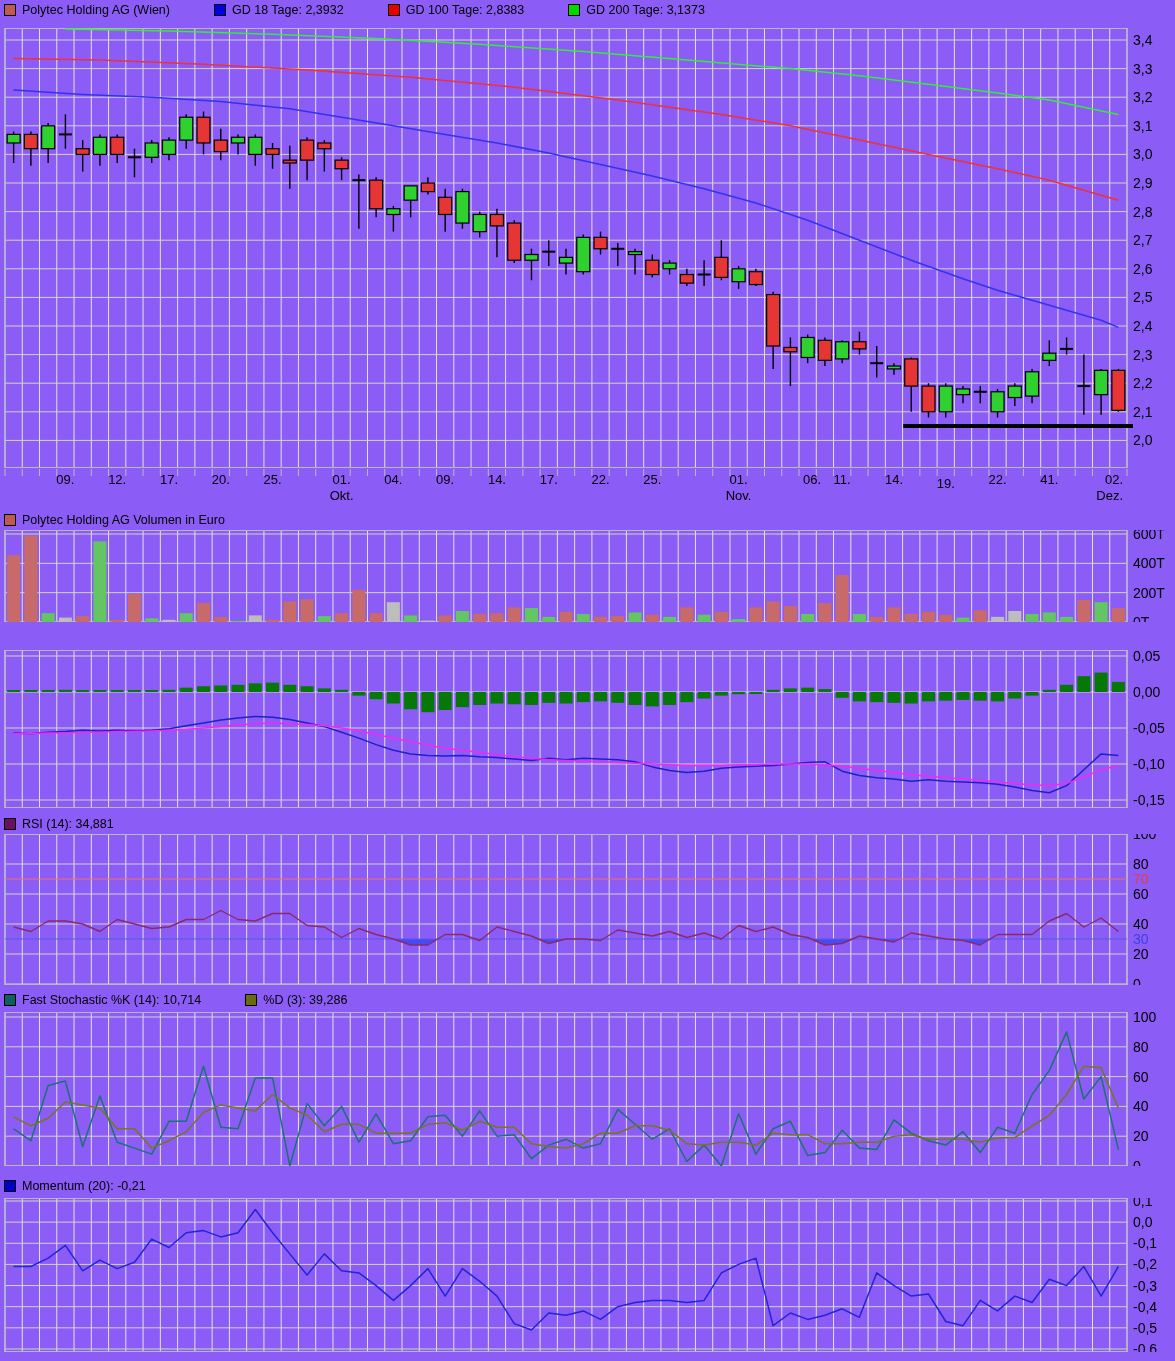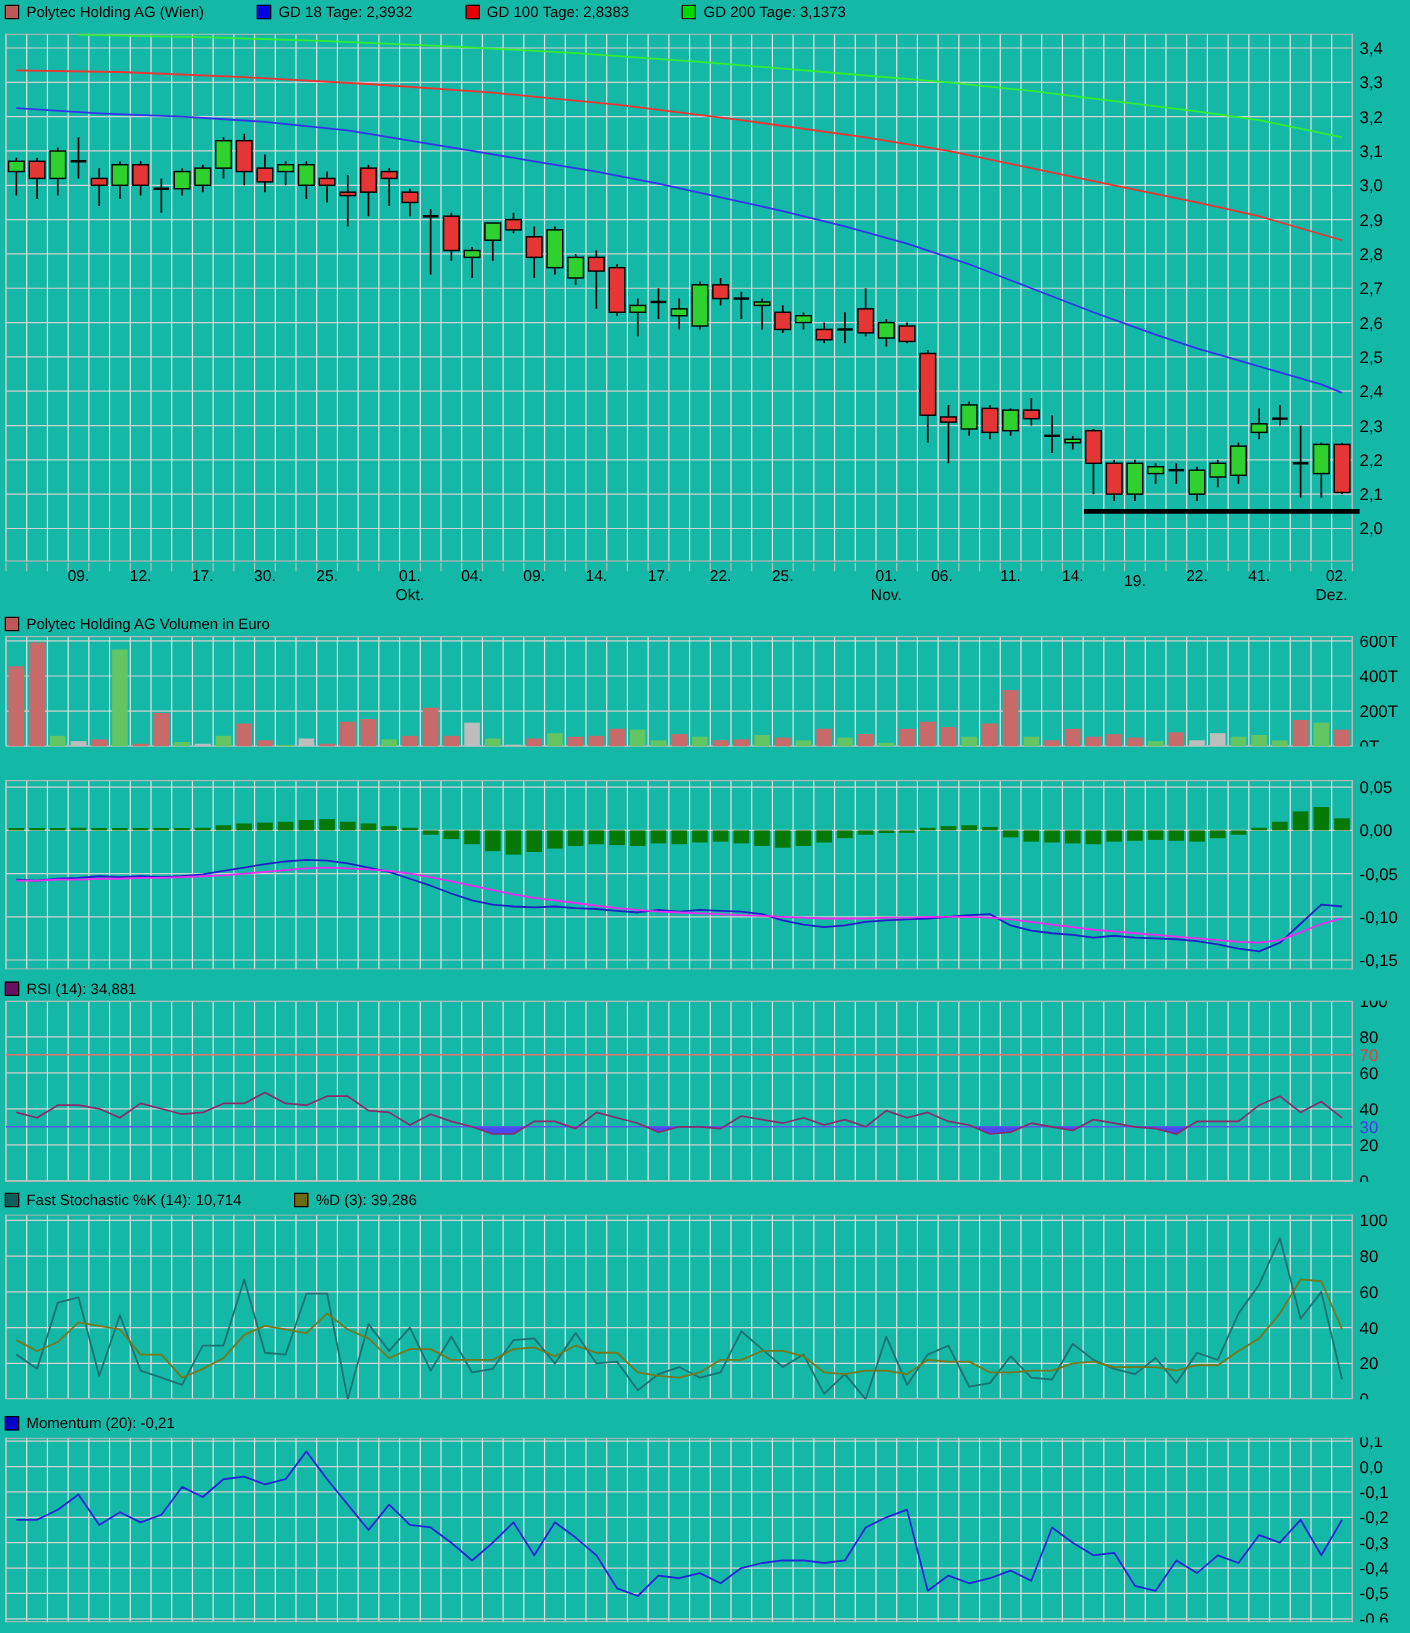--- a/index.html
+++ b/index.html
@@ -1,16 +1,16 @@
 <!DOCTYPE html>
 <html><head>
 <meta charset="utf-8">
 <style>
   html,body{margin:0;padding:0;background:#fff;font-family:"Liberation Sans",sans-serif;}
-  #stage{position:relative;width:1175px;height:1361px;background:#14b8a6;overflow:hidden;}
+  #stage{position:relative;width:1175px;height:1361px;background:#8b5cf6;overflow:hidden;}
   .legend{position:absolute;left:4px;display:flex;align-items:center;height:16px;}
   .legend .item{display:flex;align-items:center;margin-right:44px;white-space:nowrap;}
   .legend .sq{width:10px;height:10px;border:1px solid #000;margin-right:6px;flex:0 0 auto;}
   .legend .lb{font-size:12.5px;color:#000;}
   svg{position:absolute;left:0;display:block;}
   .xlabels{position:absolute;left:0;top:470px;width:1175px;height:36px;}
   .xtick{position:absolute;width:60px;text-align:center;font-size:13px;color:#000;line-height:16px;}
 </style>
 </head>
 <body>
@@ -330,31 +330,31 @@
       <text x="1133" y="303.01200000000006" fill="#000" font-size="14" font-family="Liberation Sans, sans-serif">2,4</text>
       <text x="1133" y="331.6120000000001" fill="#000" font-size="14" font-family="Liberation Sans, sans-serif">2,3</text>
       <text x="1133" y="360.212" fill="#000" font-size="14" font-family="Liberation Sans, sans-serif">2,2</text>
       <text x="1133" y="388.812" fill="#000" font-size="14" font-family="Liberation Sans, sans-serif">2,1</text>
       <text x="1133" y="417.41200000000003" fill="#000" font-size="14" font-family="Liberation Sans, sans-serif">2,0</text>
     </svg>
   <div class="xlabels">
       <div class="xtick" style="left: 35.4154px; top: 2px;">09.</div>
       <div class="xtick" style="left: 87.2px; top: 2px;">12.</div>
       <div class="xtick" style="left: 138.985px; top: 2px;">17.</div>
-      <div class="xtick" style="left: 190.769px; top: 2px;">30.</div>
+      <div class="xtick" style="left: 190.769px; top: 2px;">20.</div>
       <div class="xtick" style="left: 242.554px; top: 2px;">25.</div>
       <div class="xtick" style="left: 311.6px; top: 2px;">01.<br>Okt.</div>
       <div class="xtick" style="left: 363.385px; top: 2px;">04.</div>
       <div class="xtick" style="left: 415.169px; top: 2px;">09.</div>
       <div class="xtick" style="left: 466.954px; top: 2px;">14.</div>
       <div class="xtick" style="left: 518.738px; top: 2px;">17.</div>
       <div class="xtick" style="left: 570.523px; top: 2px;">22.</div>
       <div class="xtick" style="left: 622.308px; top: 2px;">25.</div>
       <div class="xtick" style="left: 708.615px; top: 2px;">01.<br>Nov.</div>
-      <div class="xtick" style="left: 755px; top: 2px;">06.</div>
+      <div class="xtick" style="left: 782px; top: 2px;">06.</div>
       <div class="xtick" style="left: 812.185px; top: 2px;">11.</div>
       <div class="xtick" style="left: 863.969px; top: 2px;">14.</div>
       <div class="xtick" style="left: 915.754px; top: 6px;">19.</div>
       <div class="xtick" style="left: 967.538px; top: 2px;">22.</div>
       <div class="xtick" style="left: 1019.32px; top: 2px;">41.</div>
       <div class="xtick" style="left: 1063px; top: 2px; text-align: right;">02.<br>Dez.</div>
     </div>
 
   <div class="legend" style="top:512px">
       <span class="item">

